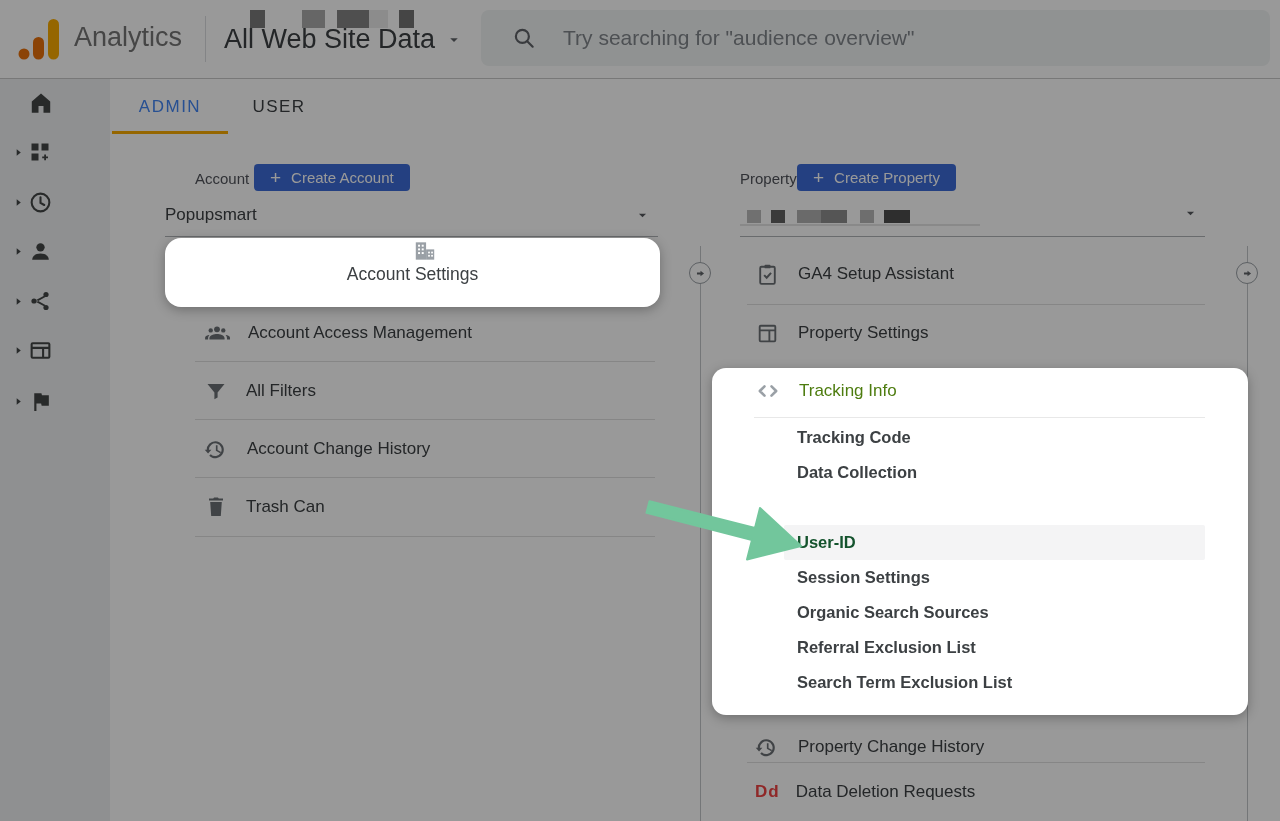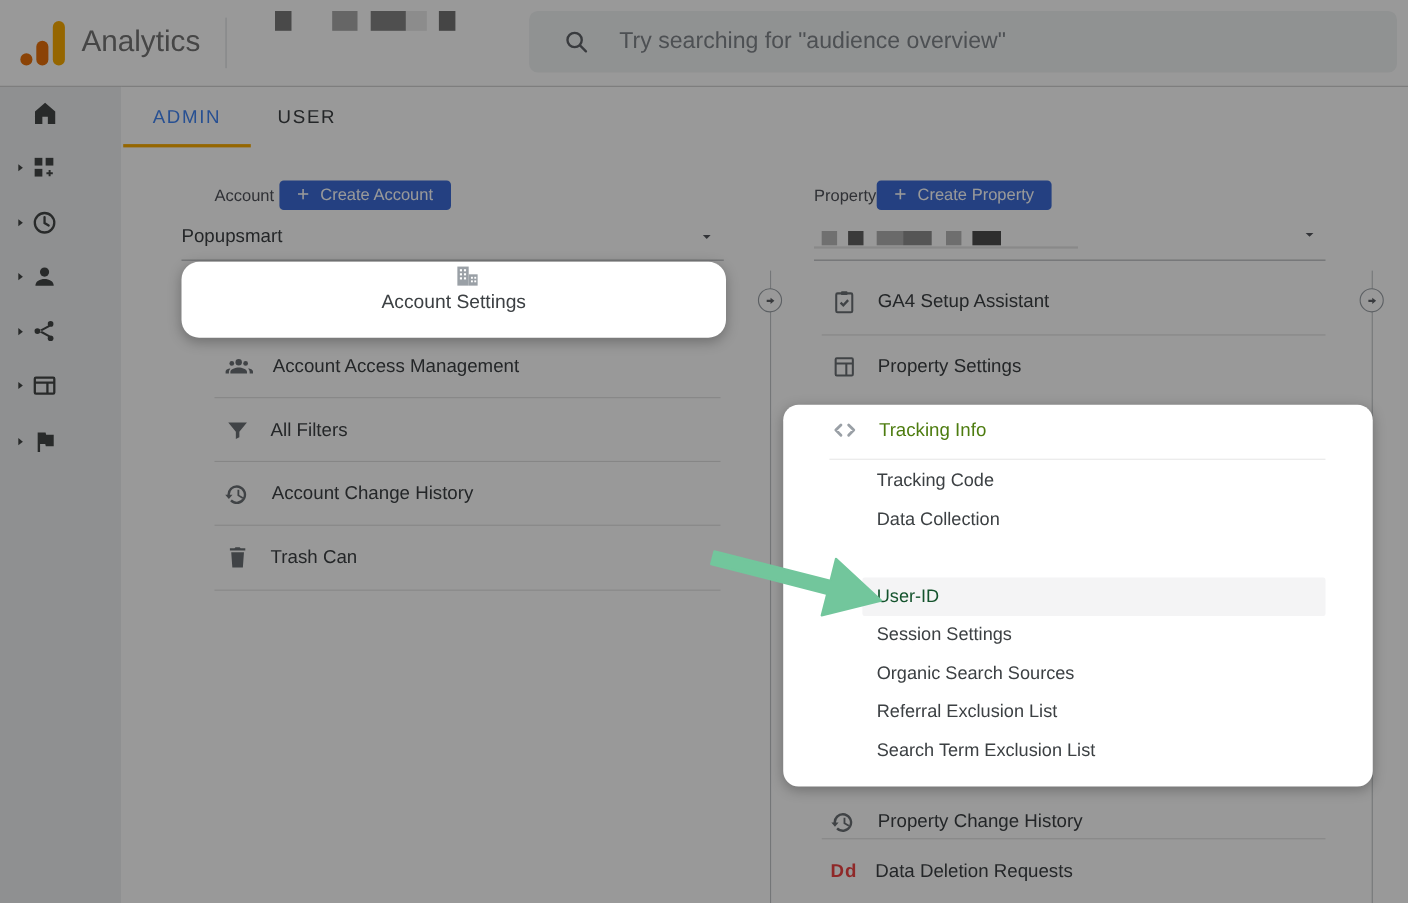--- a/index.html
+++ b/index.html
@@ -56,21 +56,21 @@
   .card-account{left:165px;top:238px;width:495px;height:69px;border-radius:16px;
                 display:flex;align-items:center;flex-direction:column;}
   .card-account .ico{margin-left:42px;margin-right:18px;color:#9aa0a6;display:flex;}
   .card-account .lbl{font-size:17.5px;color:#3c4043;}
   .card-tracking{left:712px;top:368px;width:536px;height:347px;border-radius:14px;}
   .trk-head{position:absolute;left:0;top:0;width:100%;height:46px;display:flex;align-items:center;}
   .trk-head .ico{margin-left:42px;margin-right:17px;color:#9aa0a6;display:flex;}
   .trk-head .lbl{font-size:17px;color:#4d7c0f;}
   .trk-div{position:absolute;left:42px;top:49px;width:451px;height:1px;background:#e8e8e8;}
   .sub{position:absolute;left:0;width:100%;height:35px;display:flex;align-items:center;
-       padding-left:85px;box-sizing:border-box;font-size:16.5px;color:#3c4043;}
+       padding-left:85px;box-sizing:border-box;font-size:16.5px;color:#3c4043;font-weight:bold;}
   .sub.hl{left:72px;width:421px;padding-left:13px;background:#f4f4f5;border-radius:2px;}
   .sub.hl{color:#14532d;}
 
   .arrow-svg{position:absolute;left:0;top:0;z-index:30;pointer-events:none;}
 </style>
 </head>
 <body>
 
 <div class="screen">
   <div class="app">
@@ -83,20 +83,26 @@
       </svg>
       <div class="brand">Analytics</div>
       <div class="hdivider"></div>
 
       <div class="redact" style="left:250px;top:10px;width:15px;background:#7b7b7b"></div>
       <div class="redact" style="left:302px;top:10px;width:23px;background:#aaaaaa"></div>
       <div class="redact" style="left:337px;top:10px;width:32px;background:#848484"></div>
       <div class="redact" style="left:369px;top:10px;width:19px;background:#e9e9e9"></div>
       <div class="redact" style="left:399px;top:10px;width:15px;background:#737373"></div>
 
+      <div class="view-title">
+        <span>All Web Site Data</span>
+        <svg width="18" height="18" viewBox="0 0 24 24" fill="#5f6368">
+            <path d="M7 9.5l5 5 5-5z"></path>
+          </svg>
+      </div>
 
       <div class="searchbar">
         <svg width="26" height="26" viewBox="0 0 24 24" fill="none" stroke="#5f6368" stroke-width="2" stroke-linecap="round">
           <circle cx="10.5" cy="10.5" r="6"></circle>
             <path d="M15.2 15.2L20 20"></path>
         </svg>
         <span class="ph">Try searching for "audience overview"</span>
       </div>
     </div>
 

